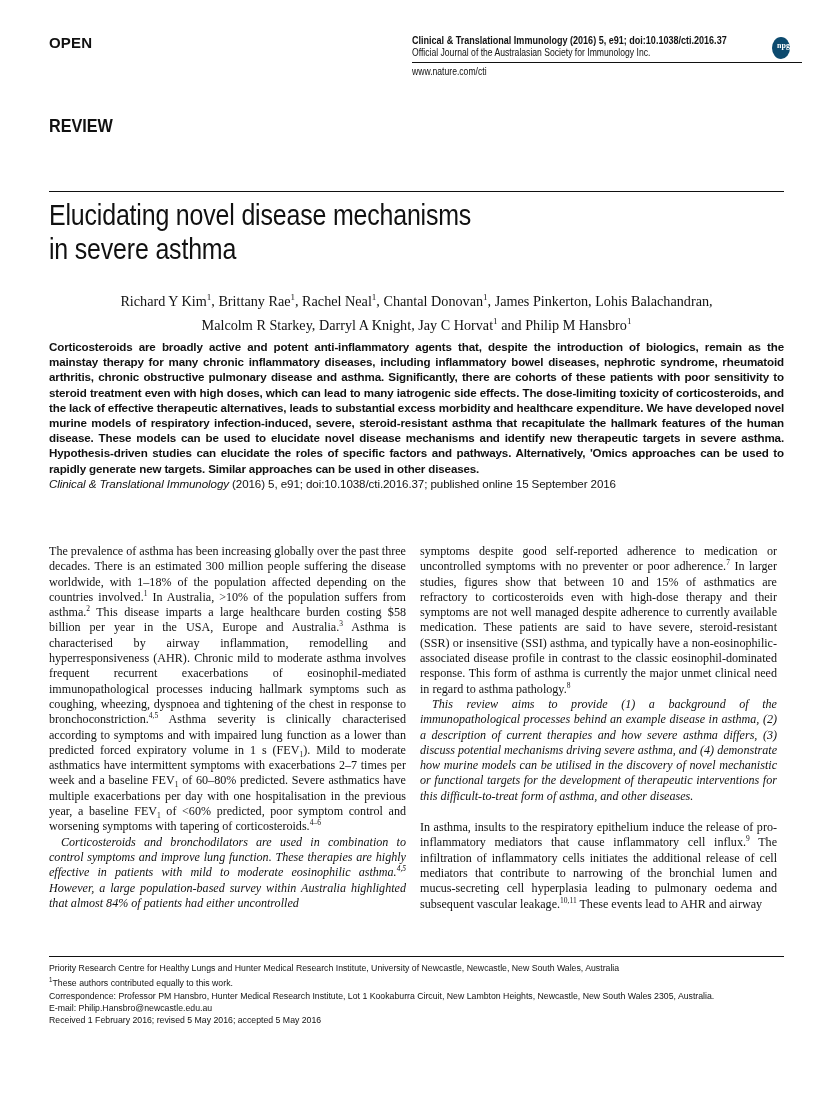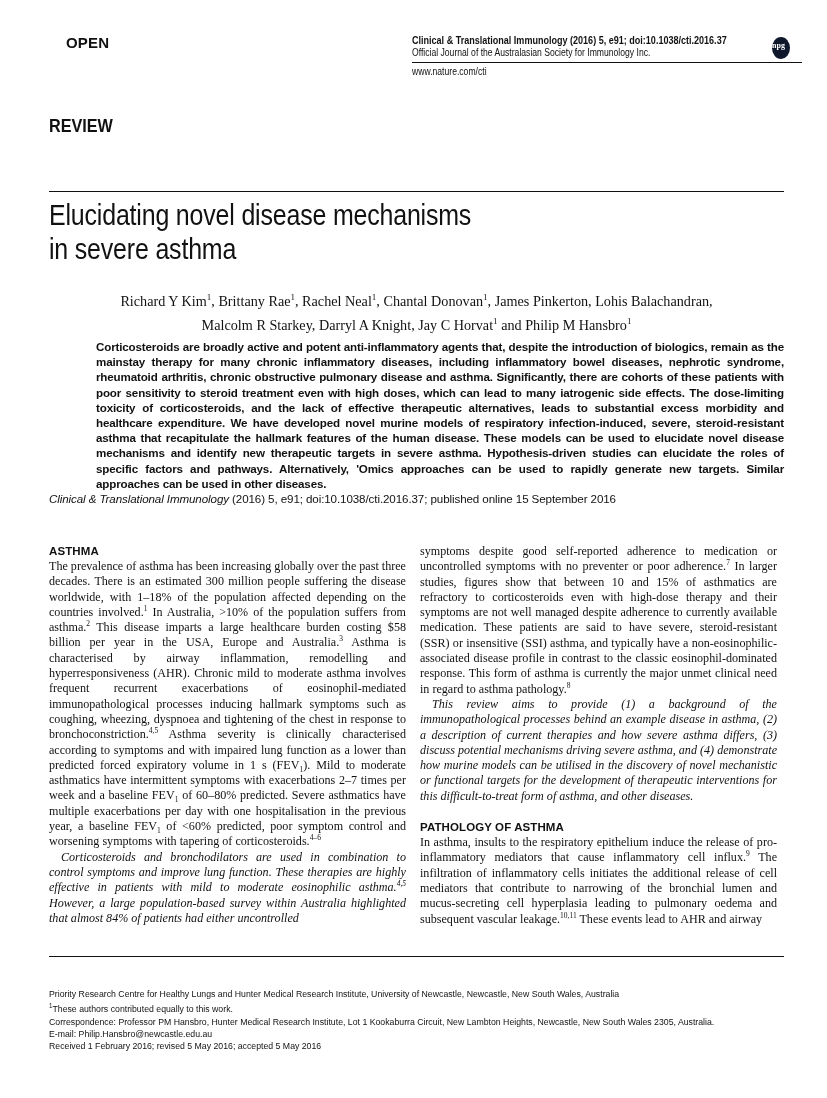--- a/index.html
+++ b/index.html
@@ -1,51 +1,51 @@
 <!DOCTYPE html>
 <html><head>
 <meta charset="utf-8">
 <style>
   html, body { margin:0; padding:0; background:#ffffff; }
   body { width:827px; height:1098px; position:relative; overflow:hidden; color:#111; }
   .sans { font-family:"Liberation Sans", "DejaVu Sans", sans-serif; }
   .serif { font-family:"Liberation Serif", "DejaVu Serif", serif;text-align:center; }
   .abs { position:absolute; }
 
-  #open-label { left:66px; top:34px; font-size:15px; font-weight:bold; letter-spacing:0.2px; }
+  #open-label { left:49px; top:34px; font-size:15px; font-weight:bold; letter-spacing:0.2px; }
   #journal-header { left:412px; top:34px; width:388px; }
   #journal-header .l1 { font-size:10.5px; font-weight:bold; transform:scaleX(0.86); transform-origin:left; white-space:nowrap; }
   #journal-header .l2 { font-size:10px; transform:scaleX(0.86); transform-origin:left; white-space:nowrap; margin-top:1px; }
   #journal-header .rule { position:absolute; left:0; top:28px; width:390px; height:1px; background:#111; }
   #journal-header .l3 { position:absolute; top:32px; font-size:10px; transform:scaleX(0.86); transform-origin:left; white-space:nowrap; }
-  #npg-logo { left:772px; top:37px; width:18px; height:22px; border-radius:50%; background:#0f172a; color:#fff; font-size:8px; line-height:18px; text-align:left; font-weight:bold; font-family:"Liberation Serif", serif; }
+  #npg-logo { left:772px; top:37px; width:18px; height:22px; border-radius:50%; background:#0c4a6e; color:#fff; font-size:8px; line-height:18px; text-align:right; font-weight:bold; font-family:"Liberation Serif", serif; }
 
   #article-type { left:49px; top:116px; font-size:18px; font-weight:bold; transform:scaleX(0.9); transform-origin:left; }
   #title-rule { left:49px; top:191px; width:735px; height:1px; background:#111; }
   #article-title { left:49px; top:198px; width:700px; font-size:29px; line-height:34px; font-weight:normal; transform:scaleX(0.86); transform-origin:left; letter-spacing:-0.2px; }
   #authors { left:49px; top:287px; width:735px; font-size:14.2px; line-height:20px; }
   #authors sup { font-size:9px; }
 
   #abstract { left:49px; top:339px; width:735px; font-size:11.6px; line-height:15.2px; font-weight:bold; }
-  #abstract .txt { text-align:justify; text-align-last:left; letter-spacing:-0.15px;margin-left:47px; }
+  #abstract .txt { text-align:justify; text-align-last:left; letter-spacing:-0.15px; }
   #citation-line { font-weight:normal; letter-spacing:-0.1px; }
   #citation-line i { }
 
   .col { width:357px; font-size:12.1px; line-height:15.3px; text-align:justify; }
   #col-left { left:49px; top:544px; }
   #col-right { left:420px; top:544px; }
   .section-head { font-family:"Liberation Sans", sans-serif; font-weight:bold; font-size:11.5px; line-height:14px; margin-bottom:1px; letter-spacing:0.1px; }
   .col p { margin:0; }
   .col p.indent { text-indent:12px;font-style:italic; }
   .col sup { font-size:7.5px; line-height:0; }
   .col sub { font-size:7.5px; line-height:0; }
   .gap { height:16px; }
 
   #footnote-rule { left:49px; top:956px; width:735px; height:1px; background:#111; }
-  #footnotes { left:49px; top:962px; width:735px; font-size:9.2px; line-height:12.3px;margin-top:26px; }
+  #footnotes { left:49px; top:962px; width:735px; font-size:9.2px; line-height:12.3px; }
   #footnotes div { white-space:nowrap; transform:scaleX(0.95); transform-origin:left; }
   #footnotes sup { font-size:6.5px; }
 </style>
 </head>
 <body>
 
 <div class="abs sans" id="open-label">OPEN</div>
 
 <div class="abs sans" id="journal-header">
   <div class="l1">Clinical &amp; Translational Immunology (2016) 5, e91; doi:10.1038/cti.2016.37</div>
@@ -63,30 +63,28 @@
 </div>
 
 <div class="abs serif" id="authors"><span>Richard Y Kim</span><sup>1</sup>, <span>Brittany Rae</span><sup>1</sup>, <span>Rachel Neal</span><sup>1</sup>, <span>Chantal Donovan</span><sup>1</sup>, <span>James Pinkerton</span>, <span>Lohis Balachandran</span>, <br><span>Malcolm R Starkey</span>, <span>Darryl A Knight</span>, <span>Jay C Horvat</span><sup>1</sup> and <span>Philip M Hansbro</span><sup>1</sup></div>
 
 <div class="abs sans" id="abstract">
   <div class="txt">Corticosteroids are broadly active and potent anti-inflammatory agents that, despite the introduction of biologics, remain as the mainstay therapy for many chronic inflammatory diseases, including inflammatory bowel diseases, nephrotic syndrome, rheumatoid arthritis, chronic obstructive pulmonary disease and asthma. Significantly, there are cohorts of these patients with poor sensitivity to steroid treatment even with high doses, which can lead to many iatrogenic side effects. The dose-limiting toxicity of corticosteroids, and the lack of effective therapeutic alternatives, leads to substantial excess morbidity and healthcare expenditure. We have developed novel murine models of respiratory infection-induced, severe, steroid-resistant asthma that recapitulate the hallmark features of the human disease. These models can be used to elucidate novel disease mechanisms and identify new therapeutic targets in severe asthma. Hypothesis-driven studies can elucidate the roles of specific factors and pathways. Alternatively, 'Omics approaches can be used to rapidly generate new targets. Similar approaches can be used in other diseases.</div>
   <div id="citation-line"><i>Clinical &amp; Translational Immunology</i><span> (2016) 5, e91; doi:10.1038/cti.2016.37; published online 15 September 2016</span></div>
 </div>
 
 <div class="abs col serif" id="col-left">
-  <div class="section-head">ASTHMA</div>
   <p><span>The prevalence of asthma has been increasing globally over the past three decades. There is an estimated 300 million people suffering the disease worldwide, with 1–18% of the population affected depending on the countries involved.</span><sup>1</sup><span> In Australia, &gt;10% of the population suffers from asthma.</span><sup>2</sup><span> This disease imparts a large healthcare burden costing $58 billion per year in the USA, Europe and Australia.</span><sup>3</sup><span> Asthma is characterised by airway inflammation, remodelling and hyperresponsiveness (AHR). Chronic mild to moderate asthma involves frequent recurrent exacerbations of eosinophil-mediated immunopathological processes inducing hallmark symptoms such as coughing, wheezing, dyspnoea and tightening of the chest in response to bronchoconstriction.</span><sup>4,5</sup><span> Asthma severity is clinically characterised according to symptoms and with impaired lung function as a lower than predicted forced expiratory volume in 1 s (FEV</span><sub>1</sub><span>). Mild to moderate asthmatics have intermittent symptoms with exacerbations 2–7 times per week and a baseline FEV</span><sub>1</sub><span> of 60–80% predicted. Severe asthmatics have multiple exacerbations per day with one hospitalisation in the previous year, a baseline FEV</span><sub>1</sub><span> of &lt;60% predicted, poor symptom control and worsening symptoms with tapering of corticosteroids.</span><sup>4–6</sup></p>
   <p class="indent"><span>Corticosteroids and bronchodilators are used in combination to control symptoms and improve lung function. These therapies are highly effective in patients with mild to moderate eosinophilic asthma.</span><sup>4,5</sup><span id="split-text"> However, a large population-based survey within Australia highlighted that almost 84% of patients had either uncontrolled</span></p>
 </div>
 
 <div class="abs col serif" id="col-right">
   <p><span id="split-cont">symptoms despite good self-reported adherence to medication or uncontrolled symptoms with no preventer or poor adherence.</span><sup>7</sup><span> In larger studies, figures show that between 10 and 15% of asthmatics are refractory to corticosteroids even with high-dose therapy and their symptoms are not well managed despite adherence to currently available medication. These patients are said to have severe, steroid-resistant (SSR) or insensitive (SSI) asthma, and typically have a non-eosinophilic-associated disease profile in contrast to the classic eosinophil-dominated response. This form of asthma is currently the major unmet clinical need in regard to asthma pathology.</span><sup>8</sup></p>
   <p class="indent">This review aims to provide (1) a background of the immunopathological processes behind an example disease in asthma, (2) a description of current therapies and how severe asthma differs, (3) discuss potential mechanisms driving severe asthma, and (4) demonstrate how murine models can be utilised in the discovery of novel mechanistic or functional targets for the development of therapeutic interventions for this difficult-to-treat form of asthma, and other diseases.</p>
   <div class="gap"></div>
-  <div class="section-head">PATHOLOGY OF ASTHMA</div>
   <p><span>In asthma, insults to the respiratory epithelium induce the release of pro-inflammatory mediators that cause inflammatory cell influx.</span><sup>9</sup><span> The infiltration of inflammatory cells initiates the additional release of cell mediators that contribute to narrowing of the bronchial lumen and mucus-secreting cell hyperplasia leading to pulmonary oedema and subsequent vascular leakage.</span><sup>10,11</sup><span> These events lead to AHR and airway</span></p>
 </div>
 
 <div class="abs" id="footnote-rule"></div>
 <div class="abs sans" id="footnotes">
   <div>Priority Research Centre for Healthy Lungs and Hunter Medical Research Institute, University of Newcastle, Newcastle, New South Wales, Australia</div>
   <div><sup>1</sup><span>These authors contributed equally to this work.</span></div>
   <div>Correspondence: Professor PM Hansbro, Hunter Medical Research Institute, Lot 1 Kookaburra Circuit, New Lambton Heights, Newcastle, New South Wales 2305, Australia.</div>
   <div>E-mail: Philip.Hansbro@newcastle.edu.au</div>
   <div>Received 1 February 2016; revised 5 May 2016; accepted 5 May 2016</div>

